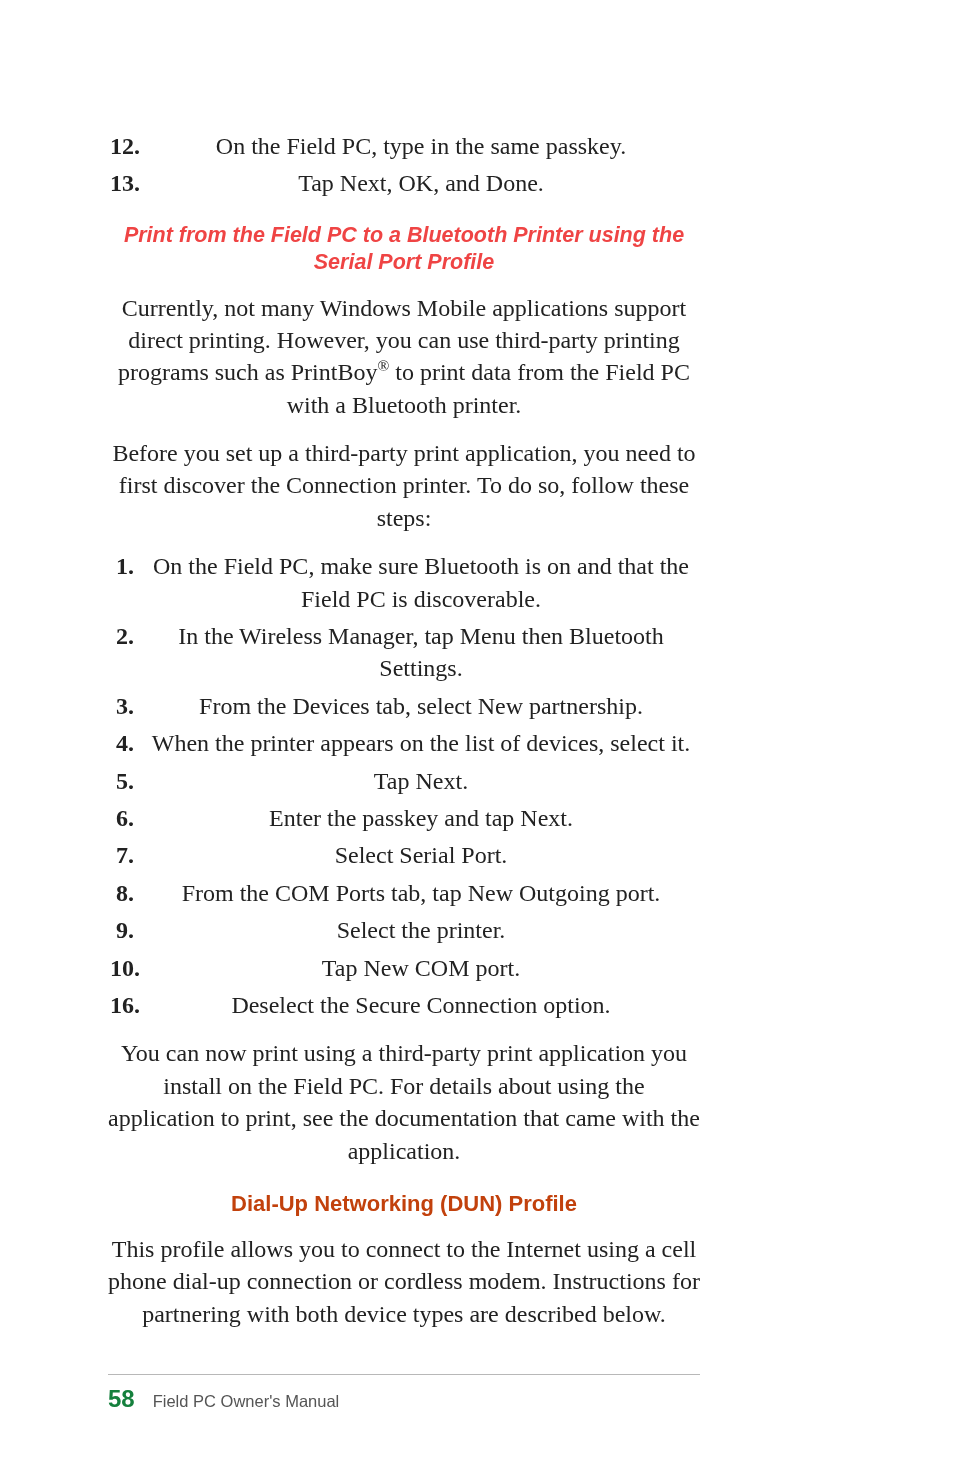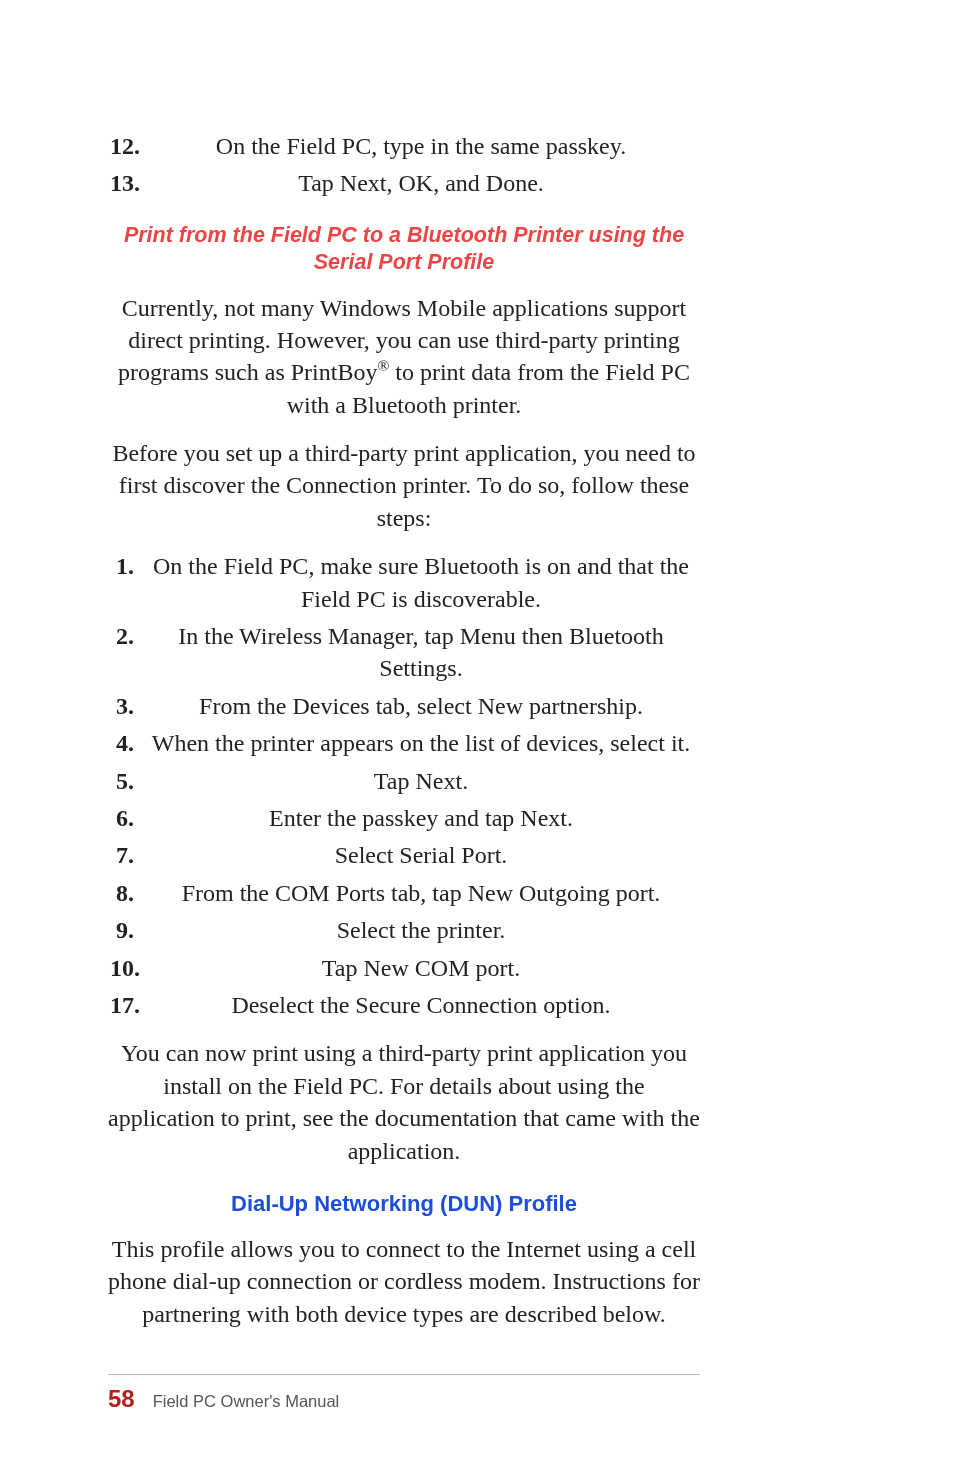--- a/index.html
+++ b/index.html
@@ -52,21 +52,21 @@
     font-size: 21.5px;
     color: #ef4444;
     margin-top: 22px;
     margin-bottom: 2px;
     line-height: 1.25;
   }
   .subhead-bold {
     font-family: "Segoe UI", "Myriad Pro", "Helvetica Neue", Arial, sans-serif;
     font-weight: 700;
     font-size: 22px;
-    color: #1d4ed8;
+    color: #c2410c;
     margin-top: 24px;
     margin-bottom: 2px;
   }
   .para {
     margin: 16px 0 16px 0;
   }
   .list-block {
     margin: 0 0 6px 0;
   }
   .footer {
@@ -76,21 +76,21 @@
     right: 108px;
     border-top: 1px solid #b8b8b8;
     padding-top: 10px;
     display: flex;
     align-items: baseline;
   }
   .page-num {
     font-family: "Segoe UI", "Myriad Pro", "Helvetica Neue", Arial, sans-serif;
     font-weight: 800;
     font-size: 24px;
-    color: #b91c1c;
+    color: #15803d;
     margin-right: 18px;
   }
   .footer-title {
     font-family: Liberation Sans, sans-serif;
     font-size: 16.5px;
     color: #555;
   }
 </style>
 </head>
 <body>
@@ -170,21 +170,21 @@
       <span class="num">9.</span>
       <span class="list-text">Select the printer.</span>
     </div>
     <div class="list-item">
       <span class="num">10.</span>
       <span class="list-text">
         <span>Tap </span><span class="italic">New COM port</span><span>.</span>
       </span>
     </div>
     <div class="list-item">
-      <span class="num">17.</span>
+      <span class="num">16.</span>
       <span class="list-text">
         <span>Deselect the </span><span class="italic">Secure Connection</span><span> option.</span>
       </span>
     </div>
   </div>
 
   <p class="body-text para">You can now print using a third-party print application you install on the Field PC. For details about using the application to print, see the documentation that came with the application.</p>
 
   <div class="subhead-bold">Dial-Up Networking (DUN) Profile</div>
 

